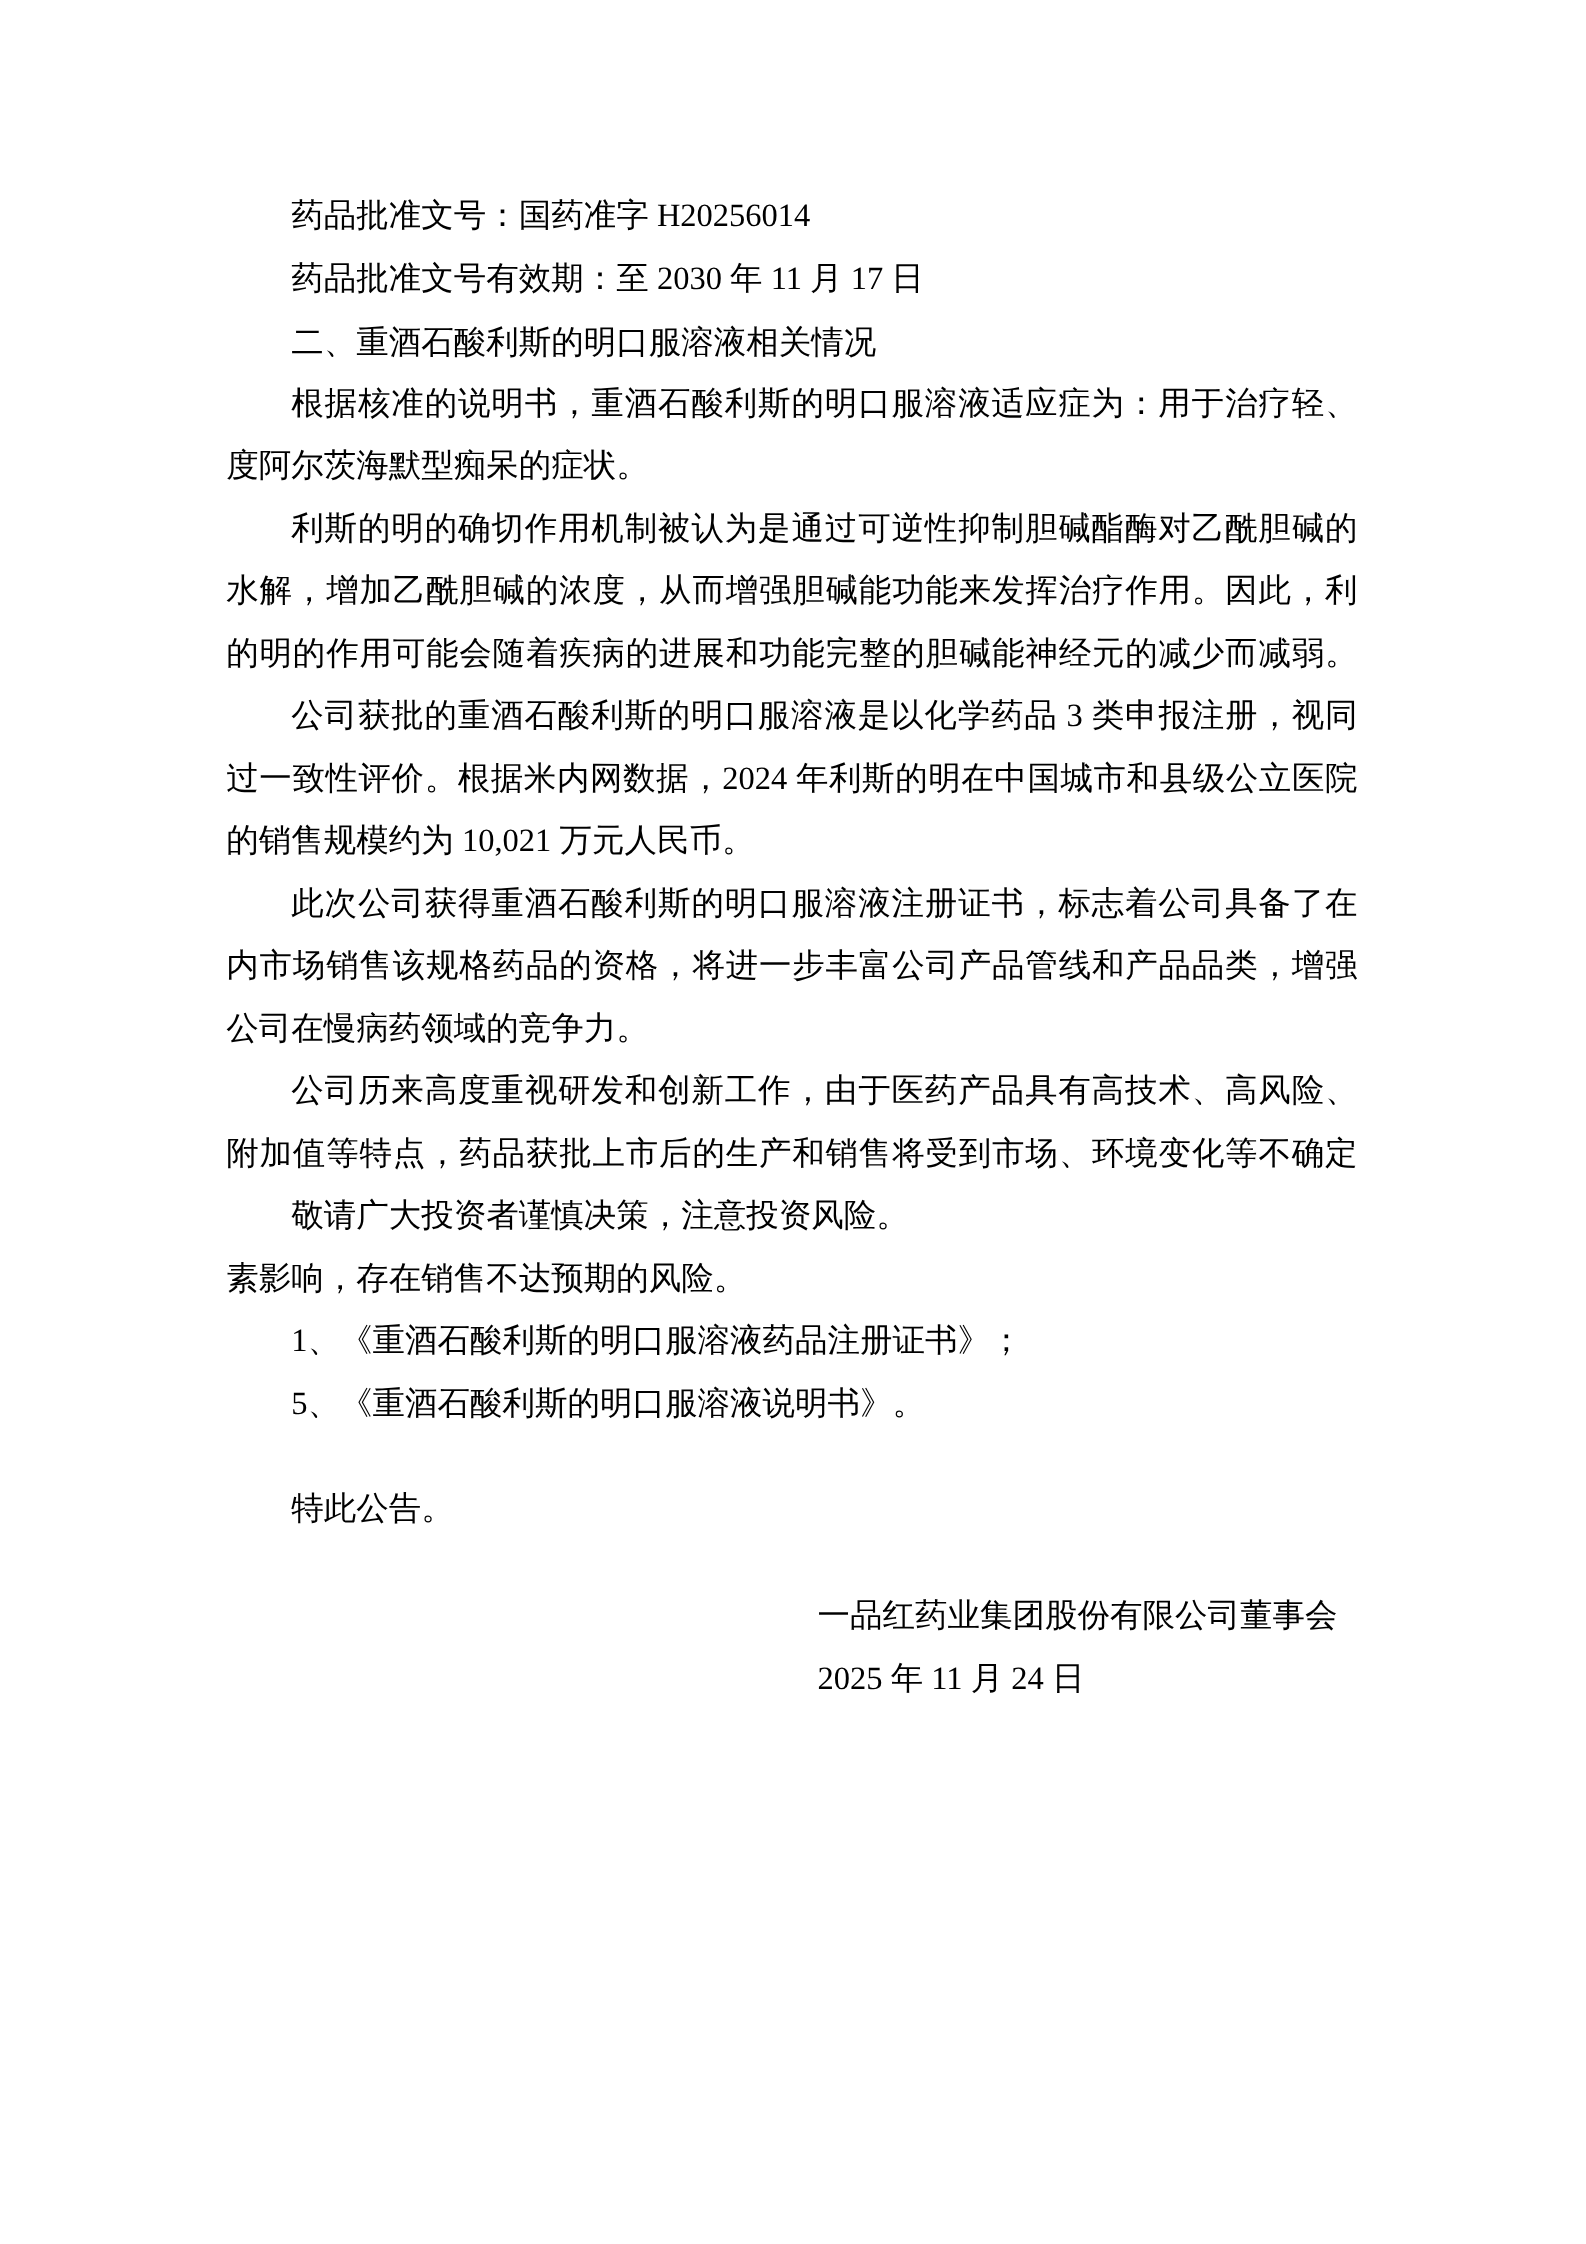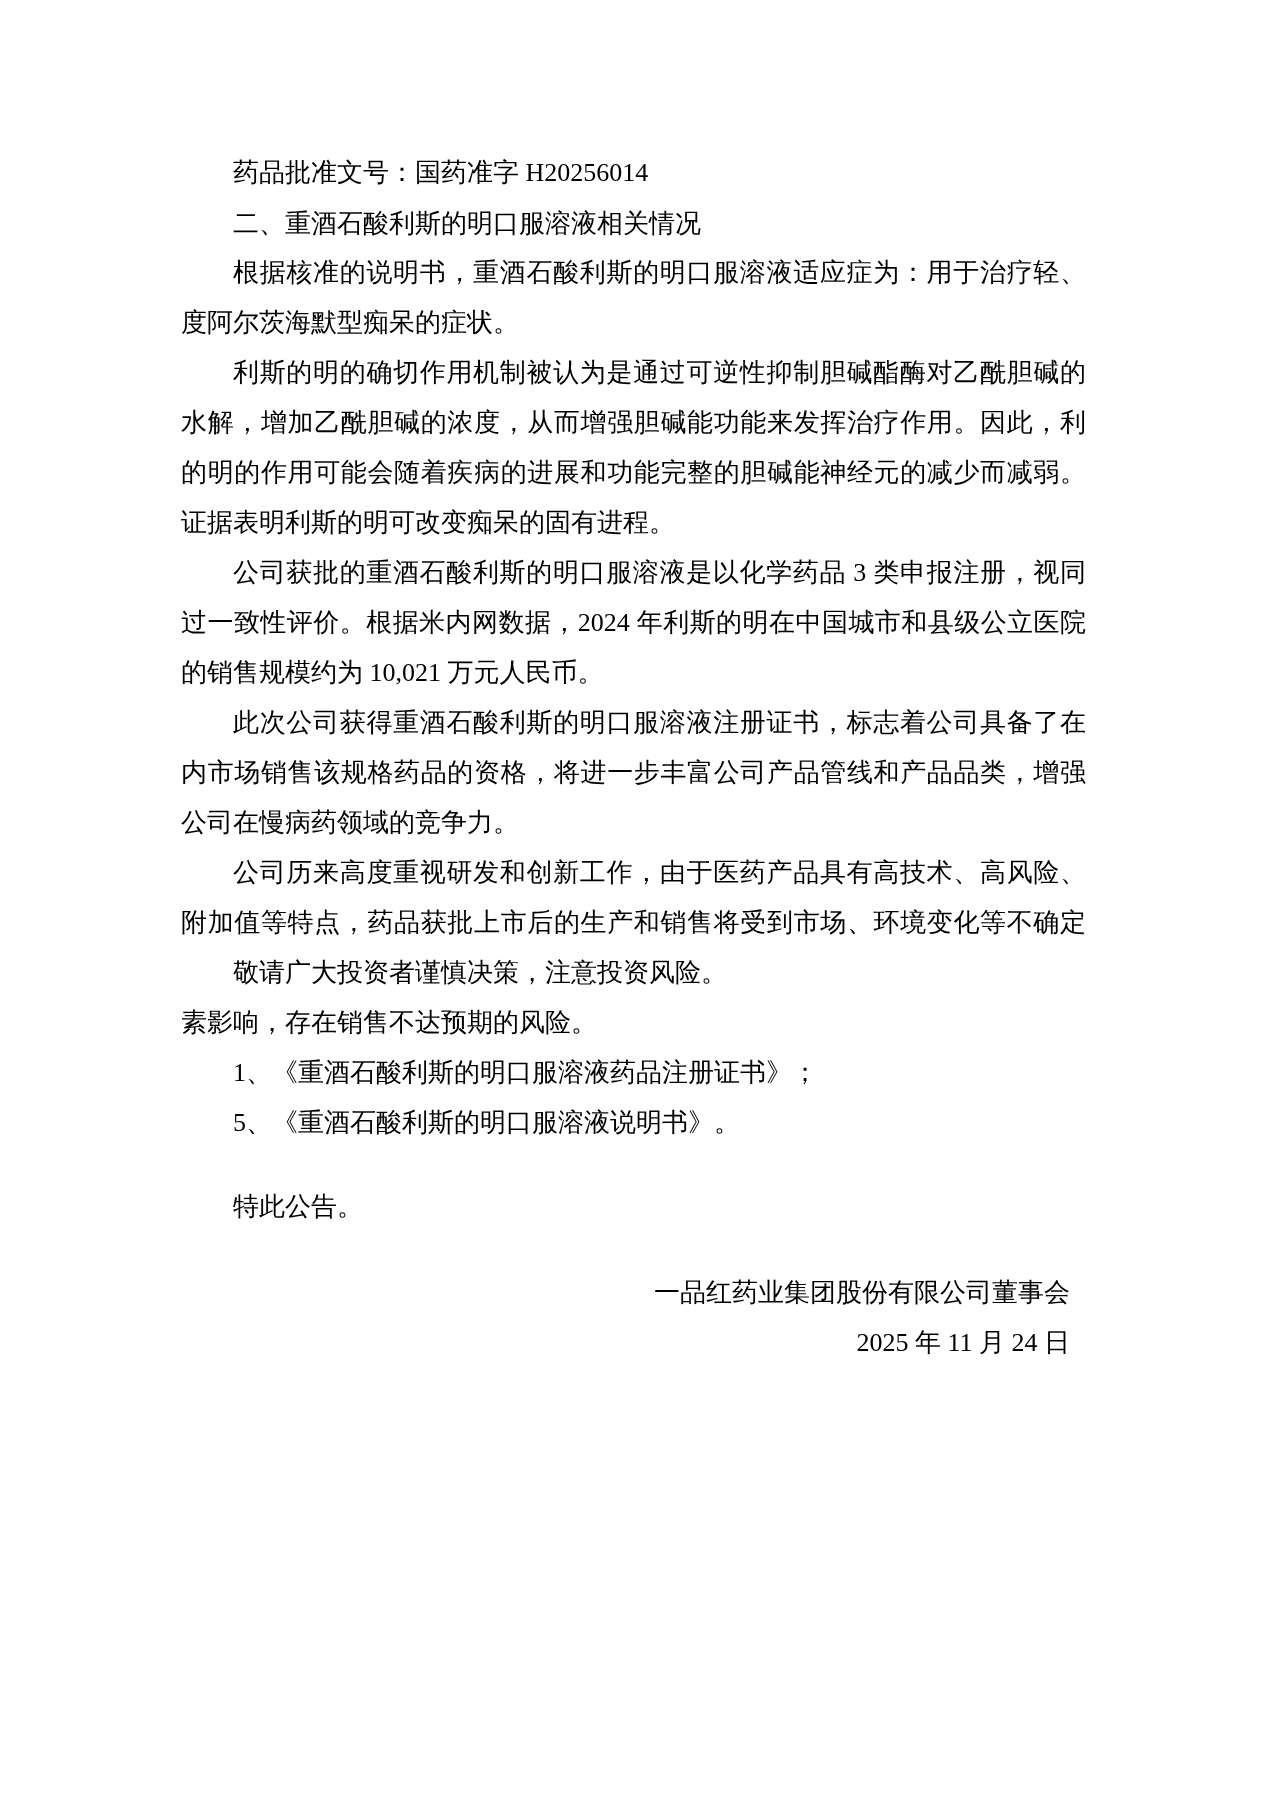--- a/index.html
+++ b/index.html
@@ -41,44 +41,44 @@
     font-family: "Liberation Sans", "DejaVu Sans", sans-serif;
   }
   .spacer-1 { height: 34px; }
   .spacer-2 { height: 36px; }
   .footer {
     text-align: right;
     padding-right: 16px;
   }
   .footer-inner {
     display: inline-block;
-    text-align: right;
+    text-align: left;
   }
   .footer-line {
     display: block;
     height: 50px;
     line-height: 50px;
     font-size: 26px;
     font-family: "Liberation Serif", "DejaVu Serif", serif;
     white-space: nowrap;
   }
 </style>
 </head>
 <body>
 
 <div class="page">
   <div class="textcol">
     <div class="line indent">药品批准文号：国药准字 H20256014</div>
+    <div class="line indent">药品批准文号有效期：至 2030 年 11 月 17 日</div>
     <div class="line indent heading">二、重酒石酸利斯的明口服溶液相关情况</div>
     <div class="line indent justify">根据核准的说明书，重酒石酸利斯的明口服溶液适应症为：用于治疗轻、中</div>
     <div class="line">度阿尔茨海默型痴呆的症状。</div>
     <div class="line indent justify">利斯的明的确切作用机制被认为是通过可逆性抑制胆碱酯酶对乙酰胆碱的</div>
     <div class="line justify">水解，增加乙酰胆碱的浓度，从而增强胆碱能功能来发挥治疗作用。因此，利斯</div>
     <div class="line justify">的明的作用可能会随着疾病的进展和功能完整的胆碱能神经元的减少而减弱。无</div>
-    <div class="line">证据表明利斯的明可改变痴呆的固有进程。</div>
     <div class="line indent justify">公司获批的重酒石酸利斯的明口服溶液是以化学药品 3 类申报注册，视同通</div>
     <div class="line justify">过一致性评价。根据米内网数据，2024 年利斯的明在中国城市和县级公立医院</div>
     <div class="line">的销售规模约为 10,021 万元人民币。</div>
     <div class="line indent justify">此次公司获得重酒石酸利斯的明口服溶液注册证书，标志着公司具备了在国</div>
     <div class="line justify">内市场销售该规格药品的资格，将进一步丰富公司产品管线和产品品类，增强了</div>
     <div class="line">公司在慢病药领域的竞争力。</div>
     <div class="line indent justify">公司历来高度重视研发和创新工作，由于医药产品具有高技术、高风险、高</div>
     <div class="line justify">附加值等特点，药品获批上市后的生产和销售将受到市场、环境变化等不确定因</div>
     <div class="line indent">敬请广大投资者谨慎决策，注意投资风险。</div>
     <div class="line">素影响，存在销售不达预期的风险。</div>

